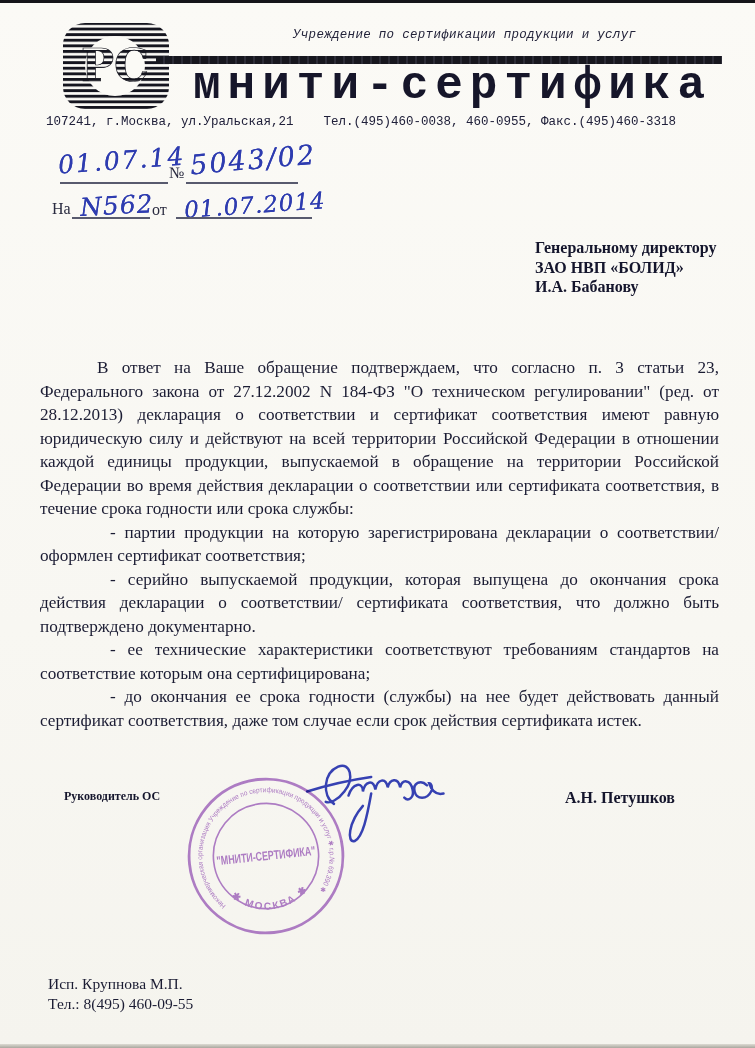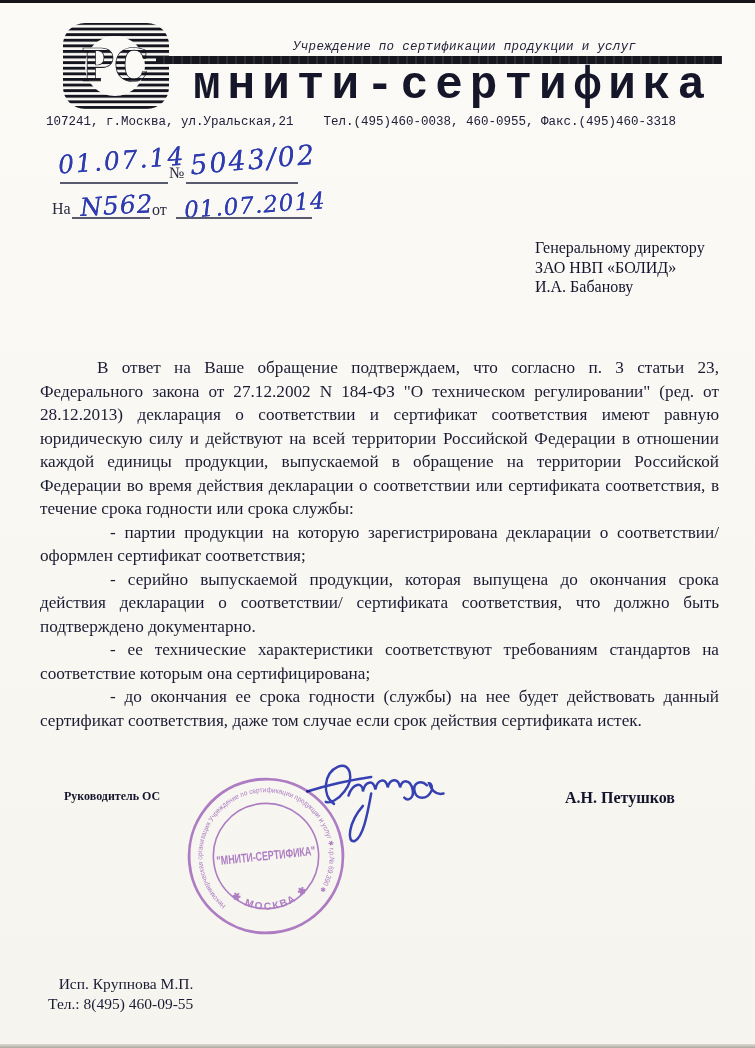--- a/index.html
+++ b/index.html
@@ -11,21 +11,21 @@
     position:relative;
     overflow:hidden;
   }
   .paper{position:absolute;inset:0;background:linear-gradient(180deg,#fbfaf6 0%,#f8f7f2 60%,#f5f4ee 100%);}
   .scan-edge-top{position:absolute;left:0;top:0;width:755px;height:3px;background:#15151a;}
   .scan-edge-bottom{position:absolute;left:0;bottom:0;width:755px;height:4px;background:linear-gradient(180deg,#dddbd3,#aaa89f);}
 
   
   .logo{position:absolute;left:62px;top:22px;width:112px;height:88px;}
   .tagline{
-    position:absolute;left:293px;top:40px;
+    position:absolute;left:293px;top:28px;
     font-family:"Liberation Mono", monospace;
     font-style:italic;font-size:12.5px;letter-spacing:.3px;color:#23233a;
     white-space:nowrap;
   }
   .header-rule{position:absolute;left:156px;top:56px;width:566px;height:8px;
     background:repeating-linear-gradient(90deg,#17171f 0 7px,#2d2d38 7px 9px);}
   .org-title{
     position:absolute;left:193px;top:60px;
     font-family:"Liberation Mono", monospace;
     font-size:46px;font-weight:700;letter-spacing:7px;color:#16162a;
@@ -43,42 +43,42 @@
     position:absolute;
     font-family:"DejaVu Serif", serif;
     font-style:italic;color:#2e3cb0;white-space:nowrap;
     text-shadow:0 0 .4px #2e3cb0;
   }
   .printed-label{position:absolute;font-family:"Liberation Serif", serif;font-size:16px;color:#2a2b40;}
   .ref-line{position:absolute;height:2px;background:#585a6e;}
 
   
   .recipient{position:absolute;left:535px;top:238px;width:210px;
-    font-weight:normal;font-size:16px;line-height:19.5px;color:#14152c;}
+    font-weight:bold;font-size:16px;line-height:19.5px;color:#14152c;}
 
   
   .body-text{
     position:absolute;left:40px;top:356px;width:679px;
     font-size:17.2px;line-height:23.5px;text-align:justify;color:#1b1c33;
   }
   .body-text p{margin:0;}
   .ind1{text-indent:57px;}
   .ind2{text-indent:70px;}
 
   
   .sig-title{position:absolute;left:64px;top:789px;font-weight:bold;font-size:12px;color:#14152c;white-space:nowrap;}
   .sig-name{position:absolute;left:565px;top:789px;font-weight:bold;font-size:16px;color:#14152c;white-space:nowrap;}
   .signature-svg{position:absolute;left:303px;top:756px;width:155px;height:104px;mix-blend-mode:multiply;}
 
   
   .stamp{position:absolute;left:180px;top:770px;width:172px;height:172px;
     mix-blend-mode:multiply;opacity:.88;transform:rotate(-6deg);}
 
   
-  .footer{position:absolute;left:48px;top:974px;font-size:15.5px;line-height:19.5px;color:#1b1c33;text-align:right;}
+  .footer{position:absolute;left:48px;top:974px;font-size:15.5px;line-height:19.5px;color:#1b1c33;}
 </style>
 </head>
 <body>
 
 <div class="paper">
   <div class="scan-edge-top"></div>
 
   <svg class="logo" viewBox="0 0 112 88" xmlns="http://www.w3.org/2000/svg">
     <defs>
       <pattern id="stripes" width="10" height="5.6" patternUnits="userSpaceOnUse">

